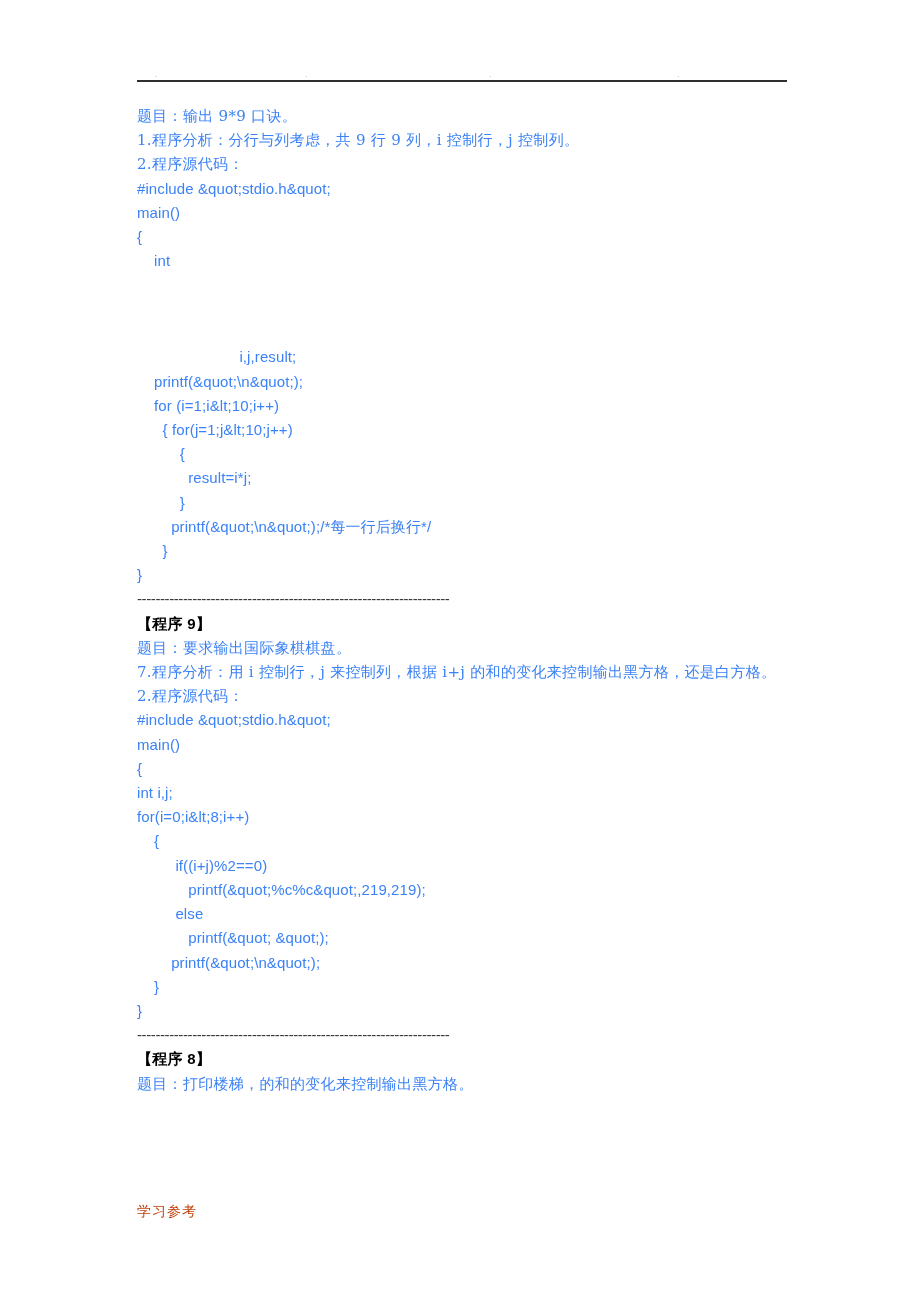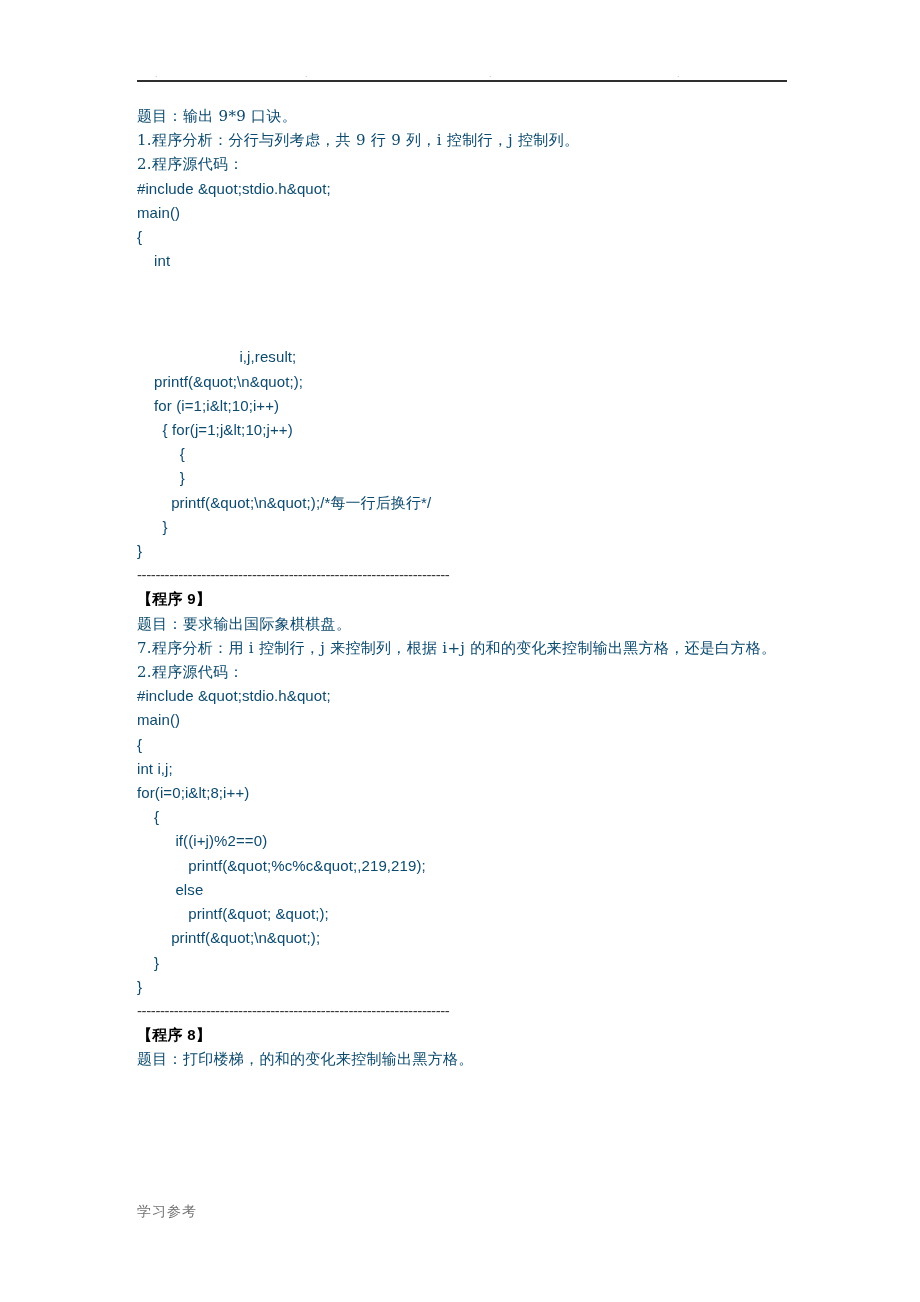--- a/index.html
+++ b/index.html
@@ -57,21 +57,21 @@
     position: absolute;
     top: 104px;
     left: 137px;
     width: 660px;
   }
 
   .line {
     font-size: 15.5px;
     line-height: 24.2px;
     white-space: pre;
-    color: #0c4a6e;
+    color: #3b82f6;
     letter-spacing: 0.1px;
   }
   .line.wrap {
     white-space: normal;
   }
 
   
   .zh {
     font-family: "DejaVu Serif", "Liberation Serif", serif;
     font-size: 15px;
@@ -105,21 +105,21 @@
     white-space: pre;
   }
 
   
   .footer {
     position: absolute;
     top: 1203px;
     left: 137px;
     font-family: Liberation Serif, serif;
     font-size: 14px;
-    color: #737373;
+    color: #c2410c;
     letter-spacing: 1px;
   }
 </style>
 </head>
 <body>
 
 <div class="page">
 
   <div class="header">
     <div class="header-dots">
@@ -142,20 +142,21 @@
     <div class="line code">{</div>
     <div class="line code">    int</div>
 
     <div class="spacer-xl"></div>
 
     <div class="line code">                        i,j,result;</div>
     <div class="line code">    printf(&amp;quot;\n&amp;quot;);</div>
     <div class="line code">    for (i=1;i&amp;lt;10;i++)</div>
     <div class="line code">      { for(j=1;j&amp;lt;10;j++)</div>
     <div class="line code">          {</div>
+    <div class="line code">            result=i*j;</div>
     <div class="line code">          }</div>
     <div class="line code">        printf(&amp;quot;\n&amp;quot;);/*每一行后换行*/</div>
     <div class="line code">      }</div>
     <div class="line code">}</div>
 
     <div class="sep">--------------------------------------------------------------------</div>
 
     <div class="prog-title">【程序 9】</div>
     <div class="line zh">题目：要求输出国际象棋棋盘。</div>
     <div class="line zh wrap">7.程序分析：用 i 控制行，j 来控制列，根据 i+j 的和的变化来控制输出黑方格，还是白方格。</div>

